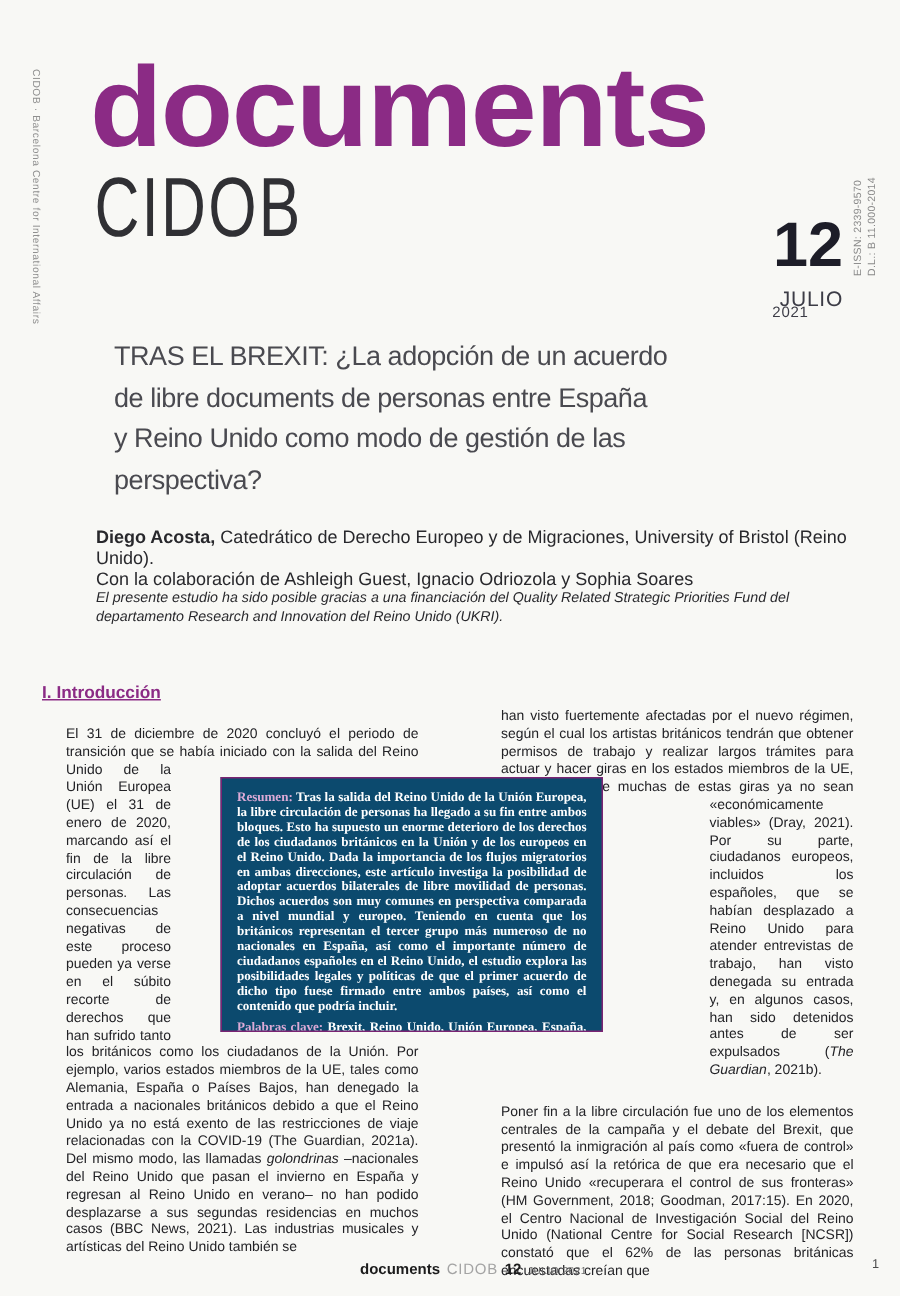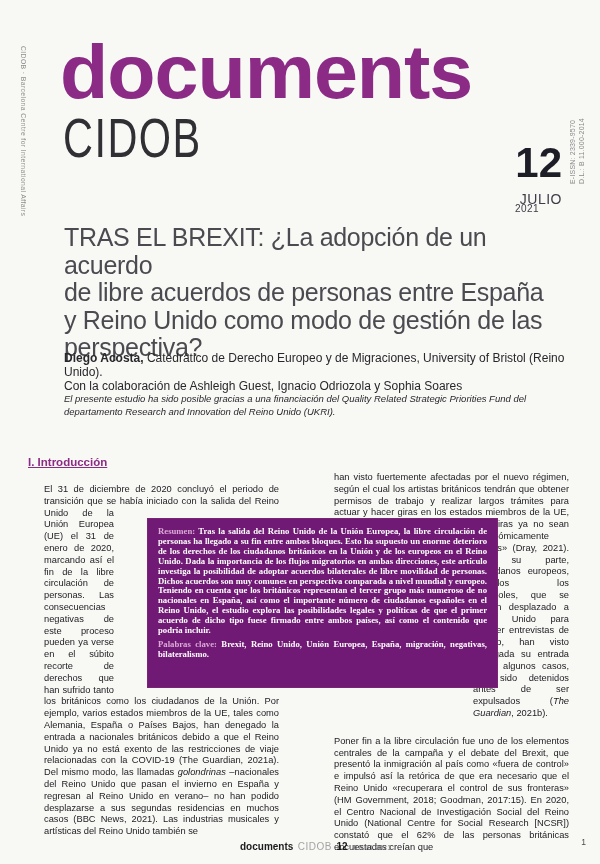--- a/index.html
+++ b/index.html
@@ -12,39 +12,39 @@
   .spine-right-inner{width:132px;transform:rotate(-90deg) translateX(-132px);transform-origin:top left;font-size:7px;color:#8a8a8a;line-height:9px;letter-spacing:.2px;}
 
   
   .wordmark{position:absolute;left:60px;top:34px;font-size:76px;font-weight:bold;letter-spacing:-1px;color:#8b2b85;line-height:1;transform:scaleX(1.04);transform-origin:left top;}
   .orgmark{position:absolute;left:63px;top:110px;font-size:56px;font-weight:normal;color:#303034;line-height:1;letter-spacing:2px;transform:scaleX(.74);transform-origin:left top;}
   .issue-num{position:absolute;left:504px;top:142px;width:58px;text-align:right;font-size:42px;font-weight:bold;color:#1d1d28;line-height:1;}
   .issue-month{position:absolute;left:492px;top:191px;width:70px;text-align:right;font-size:14px;color:#3c3c46;letter-spacing:.5px;}
   .issue-year{position:absolute;left:492px;top:203px;width:70px;text-align:center;font-size:10px;color:#3c3c46;letter-spacing:.5px;}
 
   
-  .doc-title{position:absolute;left:64px;top:224px;width:500px;font-size:25px;line-height:27.5px;color:#4a4a50;letter-spacing:-.3px;}
+  .doc-title{position:absolute;left:76px;top:224px;width:500px;font-size:18px;line-height:27.5px;color:#4a4a50;letter-spacing:-.3px;}
   .byline{position:absolute;left:64px;top:351px;width:510px;font-size:12px;line-height:14px;color:#28282c;}
   .byline b{font-weight:bold;}
   .funding{position:absolute;left:64px;top:393px;width:522px;font-size:9.5px;line-height:12.5px;font-style:italic;color:#28282c;}
 
   
   .bodywrap{position:absolute;left:28px;top:456px;width:557px;height:360px;}
   .col{position:absolute;top:0;width:267px;}
   .col-left{left:0;}
   .col-right{left:290px;}
   .sect-head{font-size:11.5px;font-weight:bold;color:#8b2b85;margin:0 0 14px 0;text-decoration:underline;}
   .body-p{margin:16px;font-family:Liberation Sans, sans-serif;font-size:9.3px;line-height:11.8px;text-align:justify;color:#222226;}
   .body-p + .body-p{margin-top:11px;}
   .ital{font-style:italic;}
   .spacer-r{float:right;width:157px;height:182px;margin-left:8px;}
   .spacer-l{float:left;width:132px;height:198px;margin-right:7px;}
 
   
-  .abs-box{position:absolute;left:119px;top:62px;width:351px;height:170px;box-sizing:border-box;background:#701a75;border:1px solid #7a2473;padding:8px 10px;overflow:hidden;}
+  .abs-box{position:absolute;left:119px;top:62px;width:255px;height:170px;box-sizing:border-box;background:#0c4a6e;border:1px solid #7a2473;padding:8px 10px;overflow:hidden;}
   .abs-p{margin:0;font-family:"Liberation Serif",serif;font-weight:bold;font-size:8.7px;line-height:9.9px;text-align:justify;color:#ffffff;}
   .abs-kw{margin-top:4px;}
   .abs-label{color:#dcaad6;}
 
   
   .footer{position:absolute;left:240px;top:836px;white-space:nowrap;color:#1c1c1c;}
   .footer .f-brand{font-size:10px;font-weight:bold;}
   .footer .f-org{font-size:10px;color:#a4a4a4;letter-spacing:.5px;}
   .footer .f-issue{font-size:10px;font-weight:bold;}
   .footer .f-date{font-size:6.8px;color:#6b6b6b;letter-spacing:.3px;}
@@ -65,21 +65,21 @@
   </div>
 
   <div class="wordmark">documents</div>
   <div class="orgmark">CIDOB</div>
   <div class="issue-num">12</div>
   <div class="issue-month">JULIO</div>
   <div class="issue-year">2021</div>
 
   <div class="doc-title">
     <div>TRAS EL BREXIT: ¿La adopción de un acuerdo</div>
-    <div>de libre acuerdos de personas entre España</div>
+    <div>de libre documents de personas entre España</div>
     <div>y Reino Unido como modo de gestión de las</div>
     <div>perspectiva?</div>
   </div>
 
   <div class="byline">
     <div><b>Diego Acosta,</b><span> Catedrático de Derecho Europeo y de Migraciones, University of Bristol (Reino Unido).</span></div>
     <div>Con la colaboración de Ashleigh Guest, Ignacio Odriozola y Sophia Soares</div>
   </div>
 
   <div class="funding">El presente estudio ha sido posible gracias a una financiación del Quality Related Strategic Priorities Fund del departamento Research and Innovation del Reino Unido (UKRI).</div>

